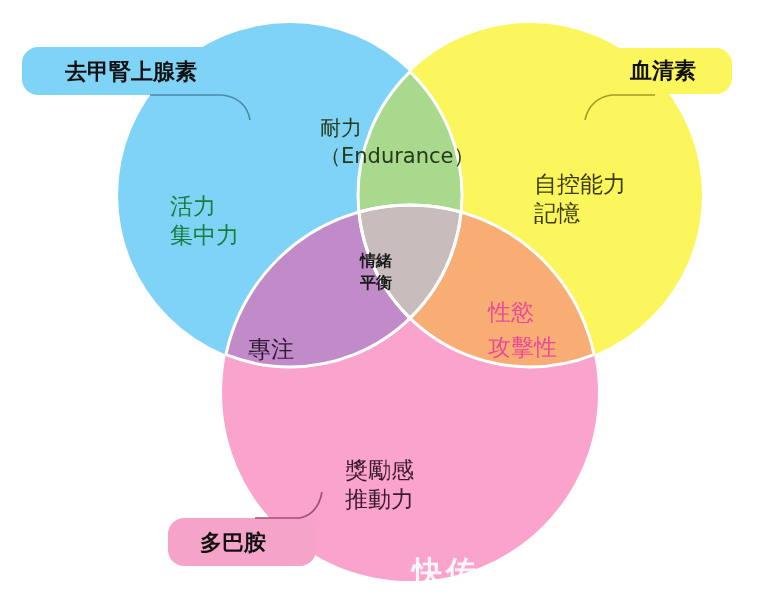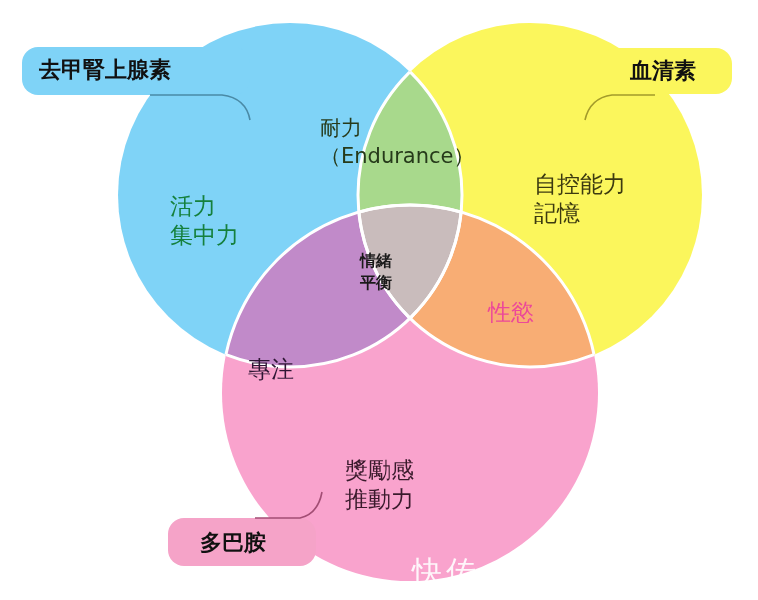--- a/index.html
+++ b/index.html
@@ -1,21 +1,21 @@
 <!DOCTYPE html>
 <html><head>
 <meta charset="utf-8">
 <style>
   html,body{margin:0;padding:0;background:#ffffff;}
   body{width:758px;height:600px;position:relative;overflow:hidden;font-family:"DejaVu Sans","Liberation Sans",sans-serif;}
   svg.venn{position:absolute;left:0;top:0;}
   .label{position:absolute;text-align:left;white-space:nowrap;line-height:1.28;}
   .region-text{font-size:23px;}
   .tag{position:absolute;height:40px;border-radius:14px;font-weight:bold;font-size:22px;line-height:40px;color:#111;padding:0 18px;box-sizing:border-box;}
-  .watermark{position:absolute;color:#ffffff;font-size:30px;font-weight:normal;opacity:0.9;letter-spacing:4px;}
+  .watermark{position:absolute;color:#ffffff;font-size:30px;font-weight:bold;opacity:0.9;letter-spacing:4px;}
 </style>
 </head>
 <body>
 
 <svg class="venn" width="758" height="600" viewBox="0 0 758 600">
   <defs>
     <clipPath id="cBlue">
         <circle cx="290" cy="195" r="172"></circle>
       </clipPath>
     <clipPath id="cYellow">
@@ -58,44 +58,45 @@
     </g>
 
   <rect x="22" y="47" width="228" height="48" rx="16" fill="#7fd3f7"></rect>
   <path d="M 150 95 L 222 95 Q 246 98 250 120" stroke="#4a8aa6" stroke-width="1.6" fill="none"></path>
   <rect x="600" y="48" width="132" height="46" rx="16" fill="#fbf65c"></rect>
   <path d="M 655 95 L 612 95 Q 590 98 585 120" stroke="#a39b2a" stroke-width="1.6" fill="none"></path>
   <rect x="168" y="518" width="148" height="48" rx="16" fill="#f5a3c8"></rect>
   <path d="M 255 518 L 300 518 Q 318 514 322 492" stroke="#a24d74" stroke-width="1.6" fill="none"></path>
 </svg>
 
-<div class="tag" style="left:21px;top:52px;font-family:Liberation Mono, monospace;">去甲腎上腺素</div>
+<div class="tag" style="left:47px;top:52px;">去甲腎上腺素</div>
 <div class="tag" style="left:612px;top:51px;">血清素</div>
 <div class="tag" style="left:182px;top:523px;">多巴胺</div>
 
 <div class="label region-text" style="left:170px;top:170px;width:100px;color:#15803d;margin-top:22px;">
   <div>活力</div>
   <div>集中力</div>
 </div>
 <div class="label region-text" style="left:534px;top:170px;width:120px;color:#3c3a10;">
   <div>自控能力</div>
   <div>記憶</div>
 </div>
 <div class="label region-text" style="left:345px;top:456px;width:110px;color:#3a1a2c;">
   <div>獎勵感</div>
   <div>推動力</div>
 </div>
 <div class="label" style="left:320px;top:114px;width:180px;font-size:21px;color:#263a1a;line-height:1.35;">
   <div>耐力</div>
   <div>（Endurance）</div>
 </div>
-<div class="label region-text" style="left:248px;top:335px;width:80px;color:#2e1634;margin-top:20px;">
+<div class="label region-text" style="left:248px;top:335px;width:80px;color:#2e1634;">
   <div>專注</div>
 </div>
 <div class="label region-text" style="left:488px;top:295px;width:110px;color:#ec4899;line-height:1.5;">
   <div>性慾</div>
+  <div>攻擊性</div>
 </div>
 <div class="label" style="left:360px;top:250px;width:100px;font-size:16px;font-weight:bold;color:#1a1a1a;line-height:1.35;">
   <div>情緒</div>
   <div>平衡</div>
 </div>
 
 <div class="watermark" style="left:412px;top:552px;">快传</div>
 
 </body></html>

